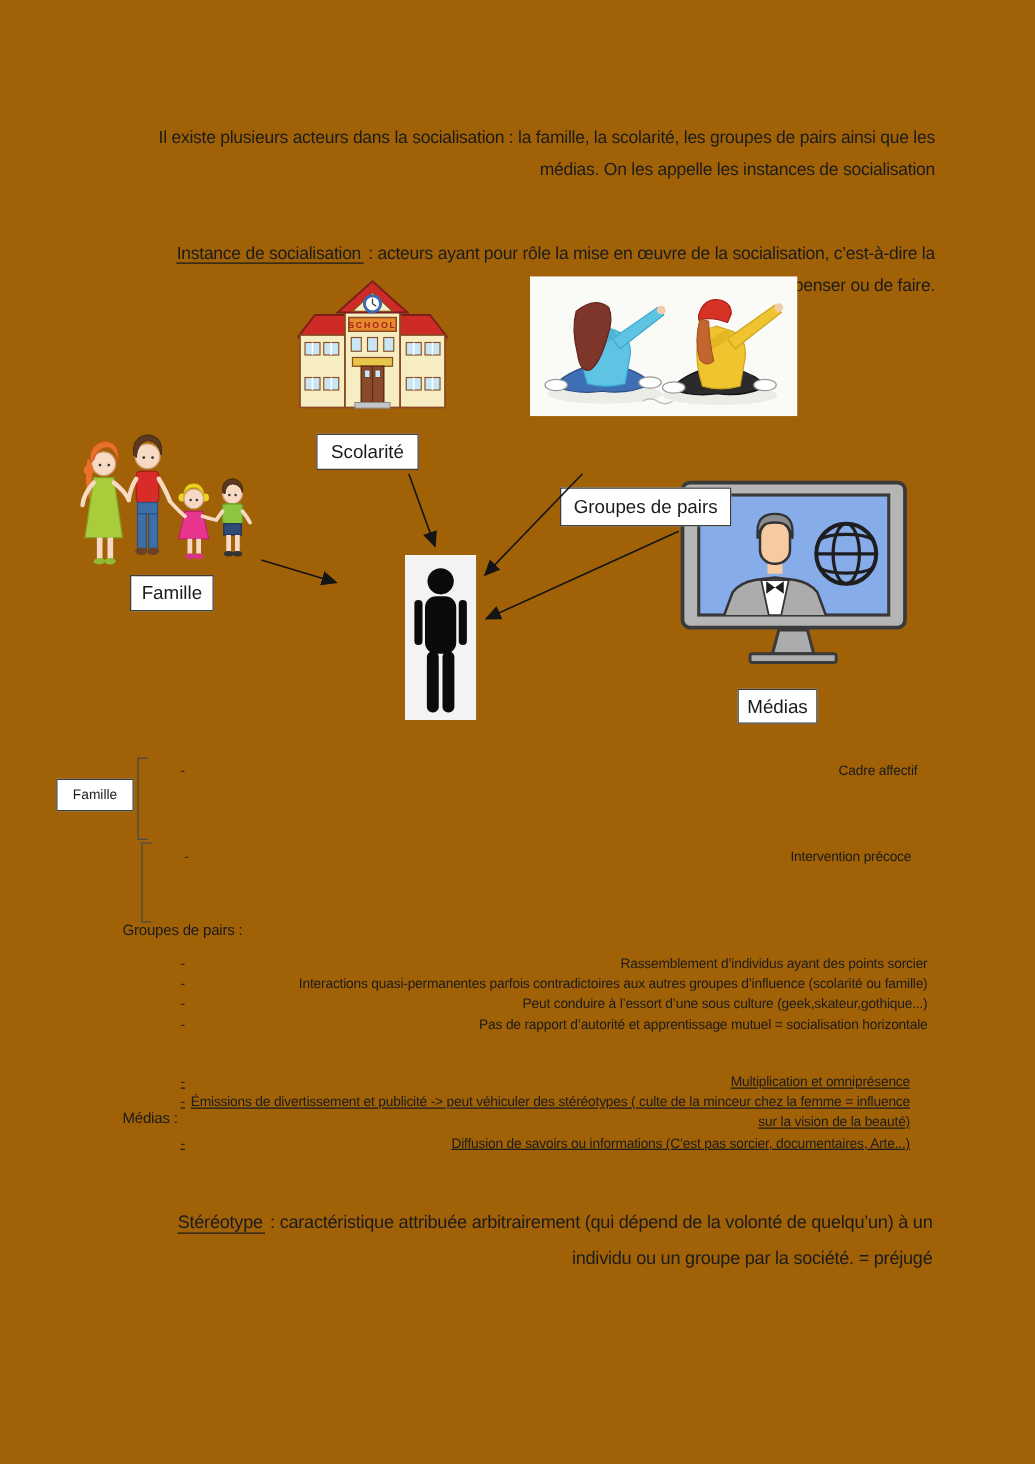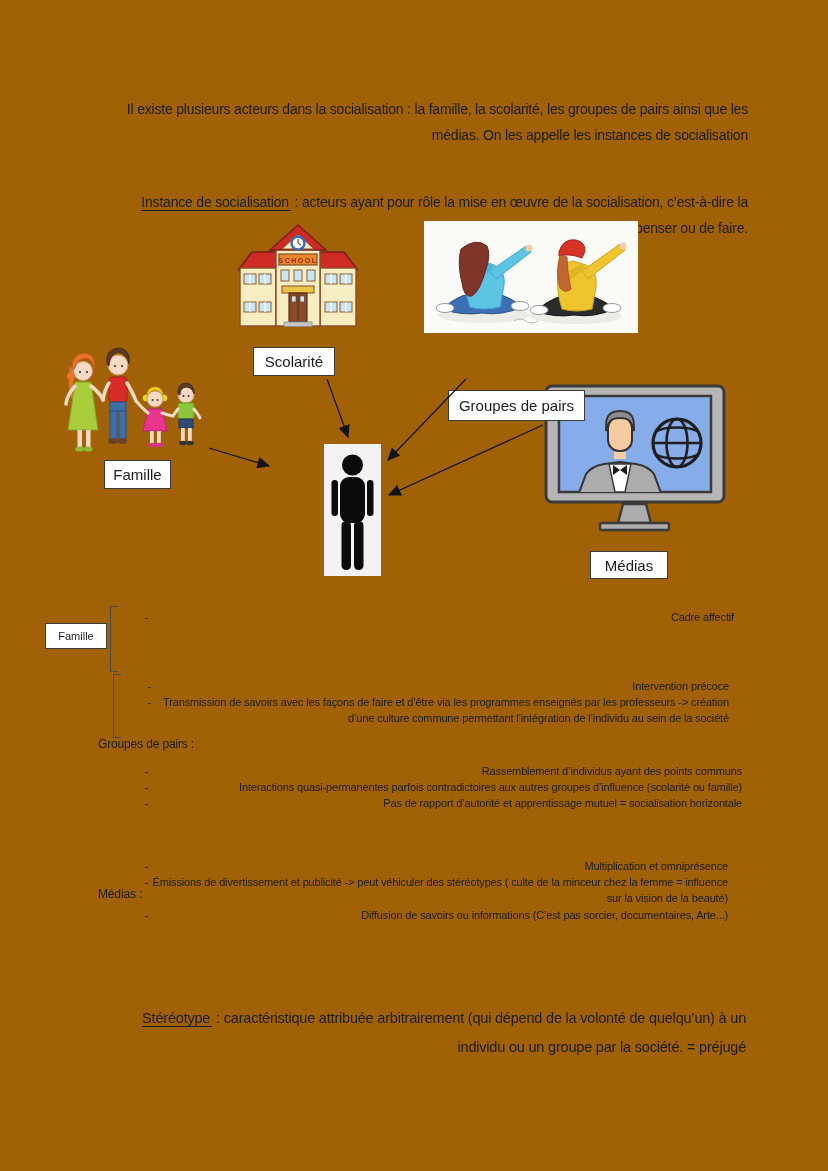--- a/index.html
+++ b/index.html
@@ -21,21 +21,21 @@
   .nrow::before{content:"-";flex:0 0 26px;width:26px;}
   .ntext{flex:1;}
   .lh17 .nrow{line-height:17px;}
   .lh16 .nrow{line-height:16.2px;}
   .bracket{position:absolute;width:8px;box-sizing:border-box;
     border-left:1.3px solid #4a4a4a;border-top:1.3px solid #4a4a4a;border-bottom:1.3px solid #4a4a4a;}
   .smallbox{
     position:absolute;border:1.2px solid #3c3c3c;background:#fff;
     display:flex;align-items:center;justify-content:center;font-size:11px;color:#1b1b1b;box-sizing:border-box;
   }
-  .stereo{position:absolute;font-size:14.5px;line-height:29px;letter-spacing:-0.2px;color:#1b1b1b;margin-top:40px;}
+  .stereo{position:absolute;font-size:14.5px;line-height:29px;letter-spacing:-0.2px;color:#1b1b1b;}
   svg{display:block;}
   .overlay{position:absolute;left:0;top:0;pointer-events:none;}
 </style>
 </head>
 <body>
 
 <div class="page">
 
   <div class="para" style="left:98px;top:96px;width:650px;">Il existe plusieurs acteurs dans la socialisation : la famille, la scolarité, les groupes de pairs ainsi que les médias. On les appelle les instances de socialisation</div>
 
@@ -229,21 +229,21 @@
 
   <div class="lblbox" style="left:253px;top:347px;width:82px;height:29px;">
       <span>Scolarité</span>
     </div>
   <div class="lblbox" style="left:448px;top:346px;width:137px;height:31px;margin-top:44px;">
       <span>Groupes de pairs</span>
     </div>
   <div class="lblbox" style="left:104px;top:460px;width:67px;height:29px;">
       <span>Famille</span>
     </div>
-  <div class="lblbox" style="left:590px;top:551px;width:78px;height:28px;">
+  <div class="lblbox" style="left:590px;top:551px;width:64px;height:28px;">
       <span>Médias</span>
     </div>
 
   <svg class="overlay" width="828" height="620" viewBox="0 0 828 620">
     <defs>
       <marker id="ah" markerWidth="11" markerHeight="9" refX="9" refY="4.5" orient="auto">
         <path d="M0,0 L10,4.5 L0,9 Z" fill="#141414"></path>
       </marker>
     </defs>
     <line x1="209" y1="448" x2="269" y2="466" stroke="#141414" stroke-width="1.3" marker-end="url(#ah)"></line>
@@ -261,40 +261,40 @@
     <div class="nrow">
         <span class="ntext">Cadre affectif</span>
       </div>
   </div>
 
   <div class="bracket" style="left:113px;top:674px;height:64px;"></div>
   <div class="nlist lh16" style="left:125px;top:678px;width:604px;">
     <div class="nrow">
         <span class="ntext">Intervention précoce</span>
       </div>
-    <div class="nrow">
-        <span class="ntext">Transmission de savoirs avec les façons de faire et d’être via les programmes enseignés par les professeurs -&gt; création d’une culture commune permettant l’intégration de l’individu au sein de la société</span>
-      </div>
   </div>
 
   <div class="nheader" style="left:98px;top:737px;">Groupes de pairs :</div>
   <div class="nlist lh16" style="left:122px;top:763px;width:620px;">
     <div class="nrow">
-        <span class="ntext">Rassemblement d’individus ayant des points communs</span>
+        <span class="ntext">Rassemblement d’individus ayant des points sorcier</span>
       </div>
     <div class="nrow">
         <span class="ntext">Interactions quasi-permanentes parfois contradictoires aux autres groupes d’influence (scolarité ou famille)</span>
       </div>
     <div class="nrow">
+        <span class="ntext">Peut conduire à l’essort d’une sous culture (geek,skateur,gothique...)</span>
+      </div>
+    <div class="nrow">
         <span class="ntext">Pas de rapport d’autorité et apprentissage mutuel = socialisation horizontale</span>
       </div>
   </div>
 
   <div class="nheader" style="left:98px;top:887px;">Médias :</div>
-  <div class="nlist lh16" style="left:122px;top:858px;width:606px;">
+  <div class="nlist lh16" style="left:122px;top:858px;width:606px;text-decoration:underline;">
     <div class="nrow">
         <span class="ntext">Multiplication et omniprésence</span>
       </div>
     <div class="nrow">
         <span class="ntext">Émissions de divertissement et publicité -&gt; peut véhiculer des stéréotypes ( culte de la minceur chez la femme = influence sur la vision de la beauté)</span>
       </div>
     <div class="nrow">
         <span class="ntext">Diffusion de savoirs ou informations (C’est pas sorcier, documentaires, Arte...)</span>
       </div>
   </div>

